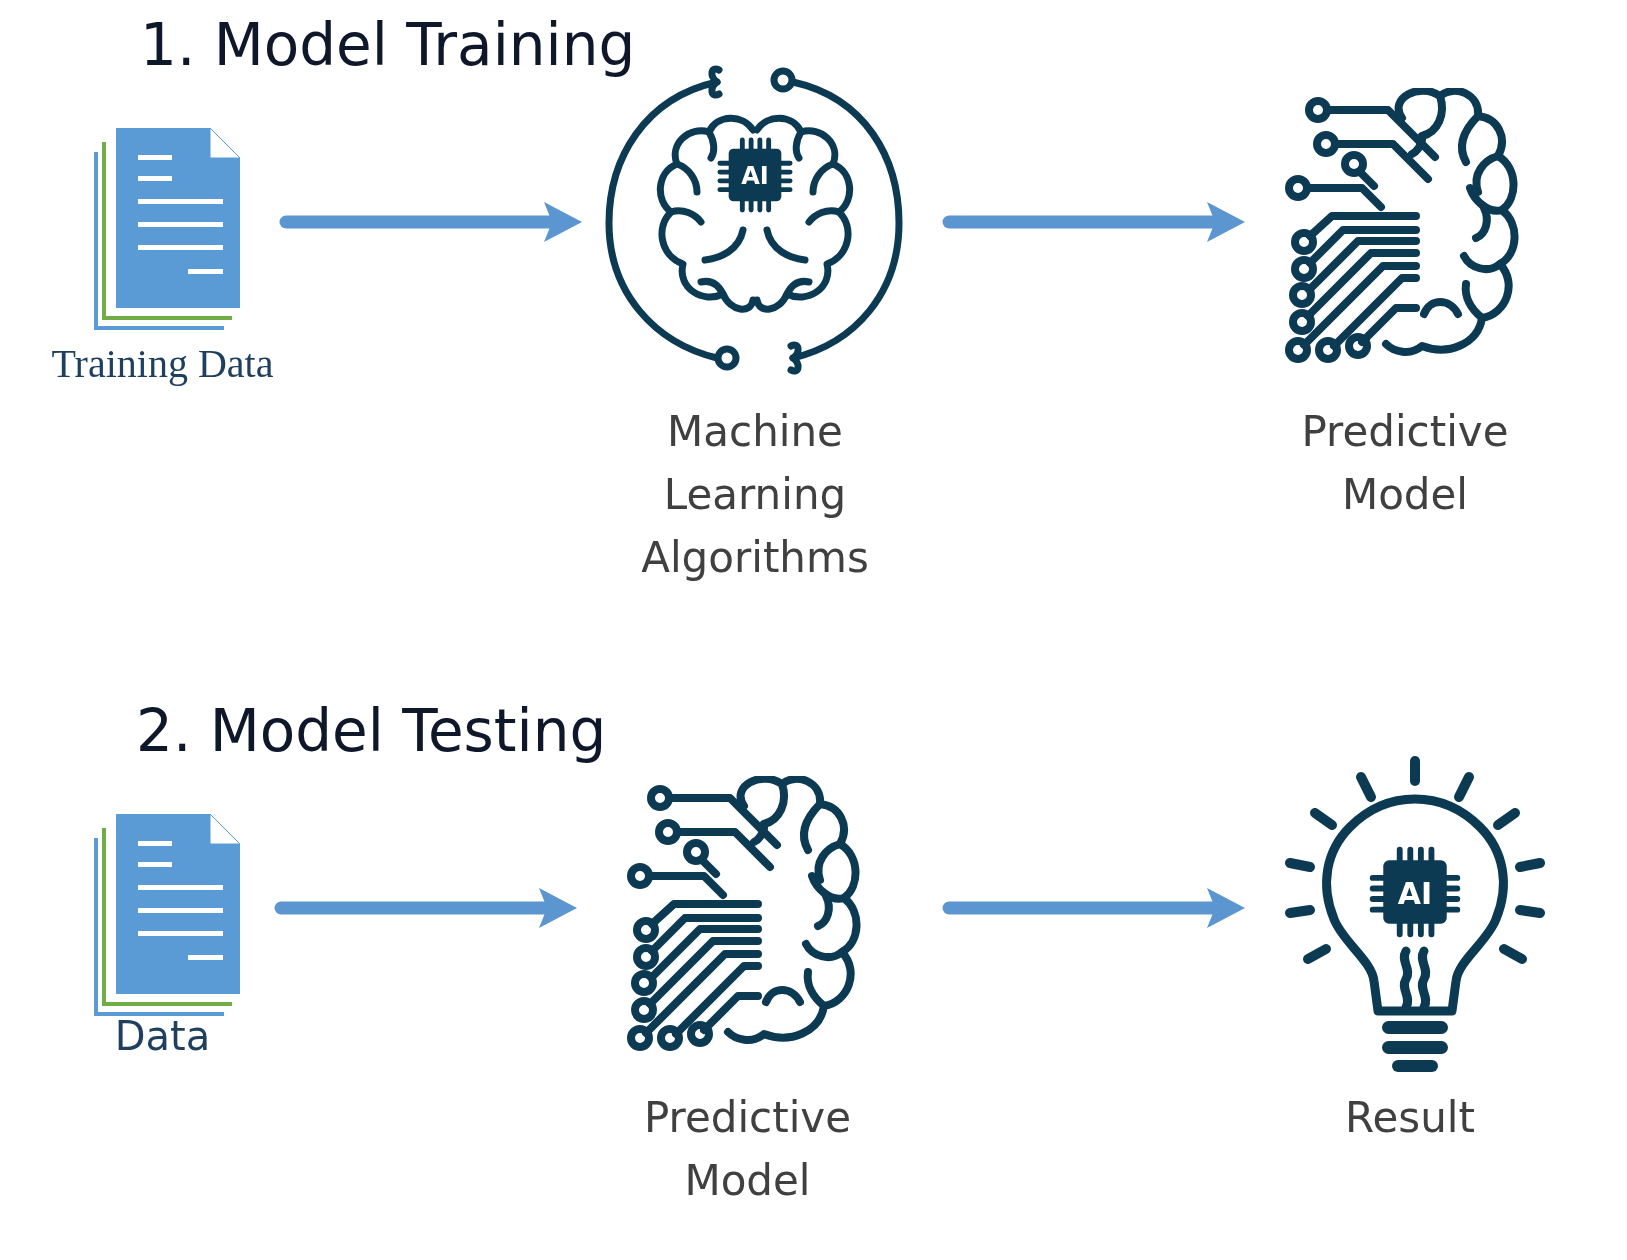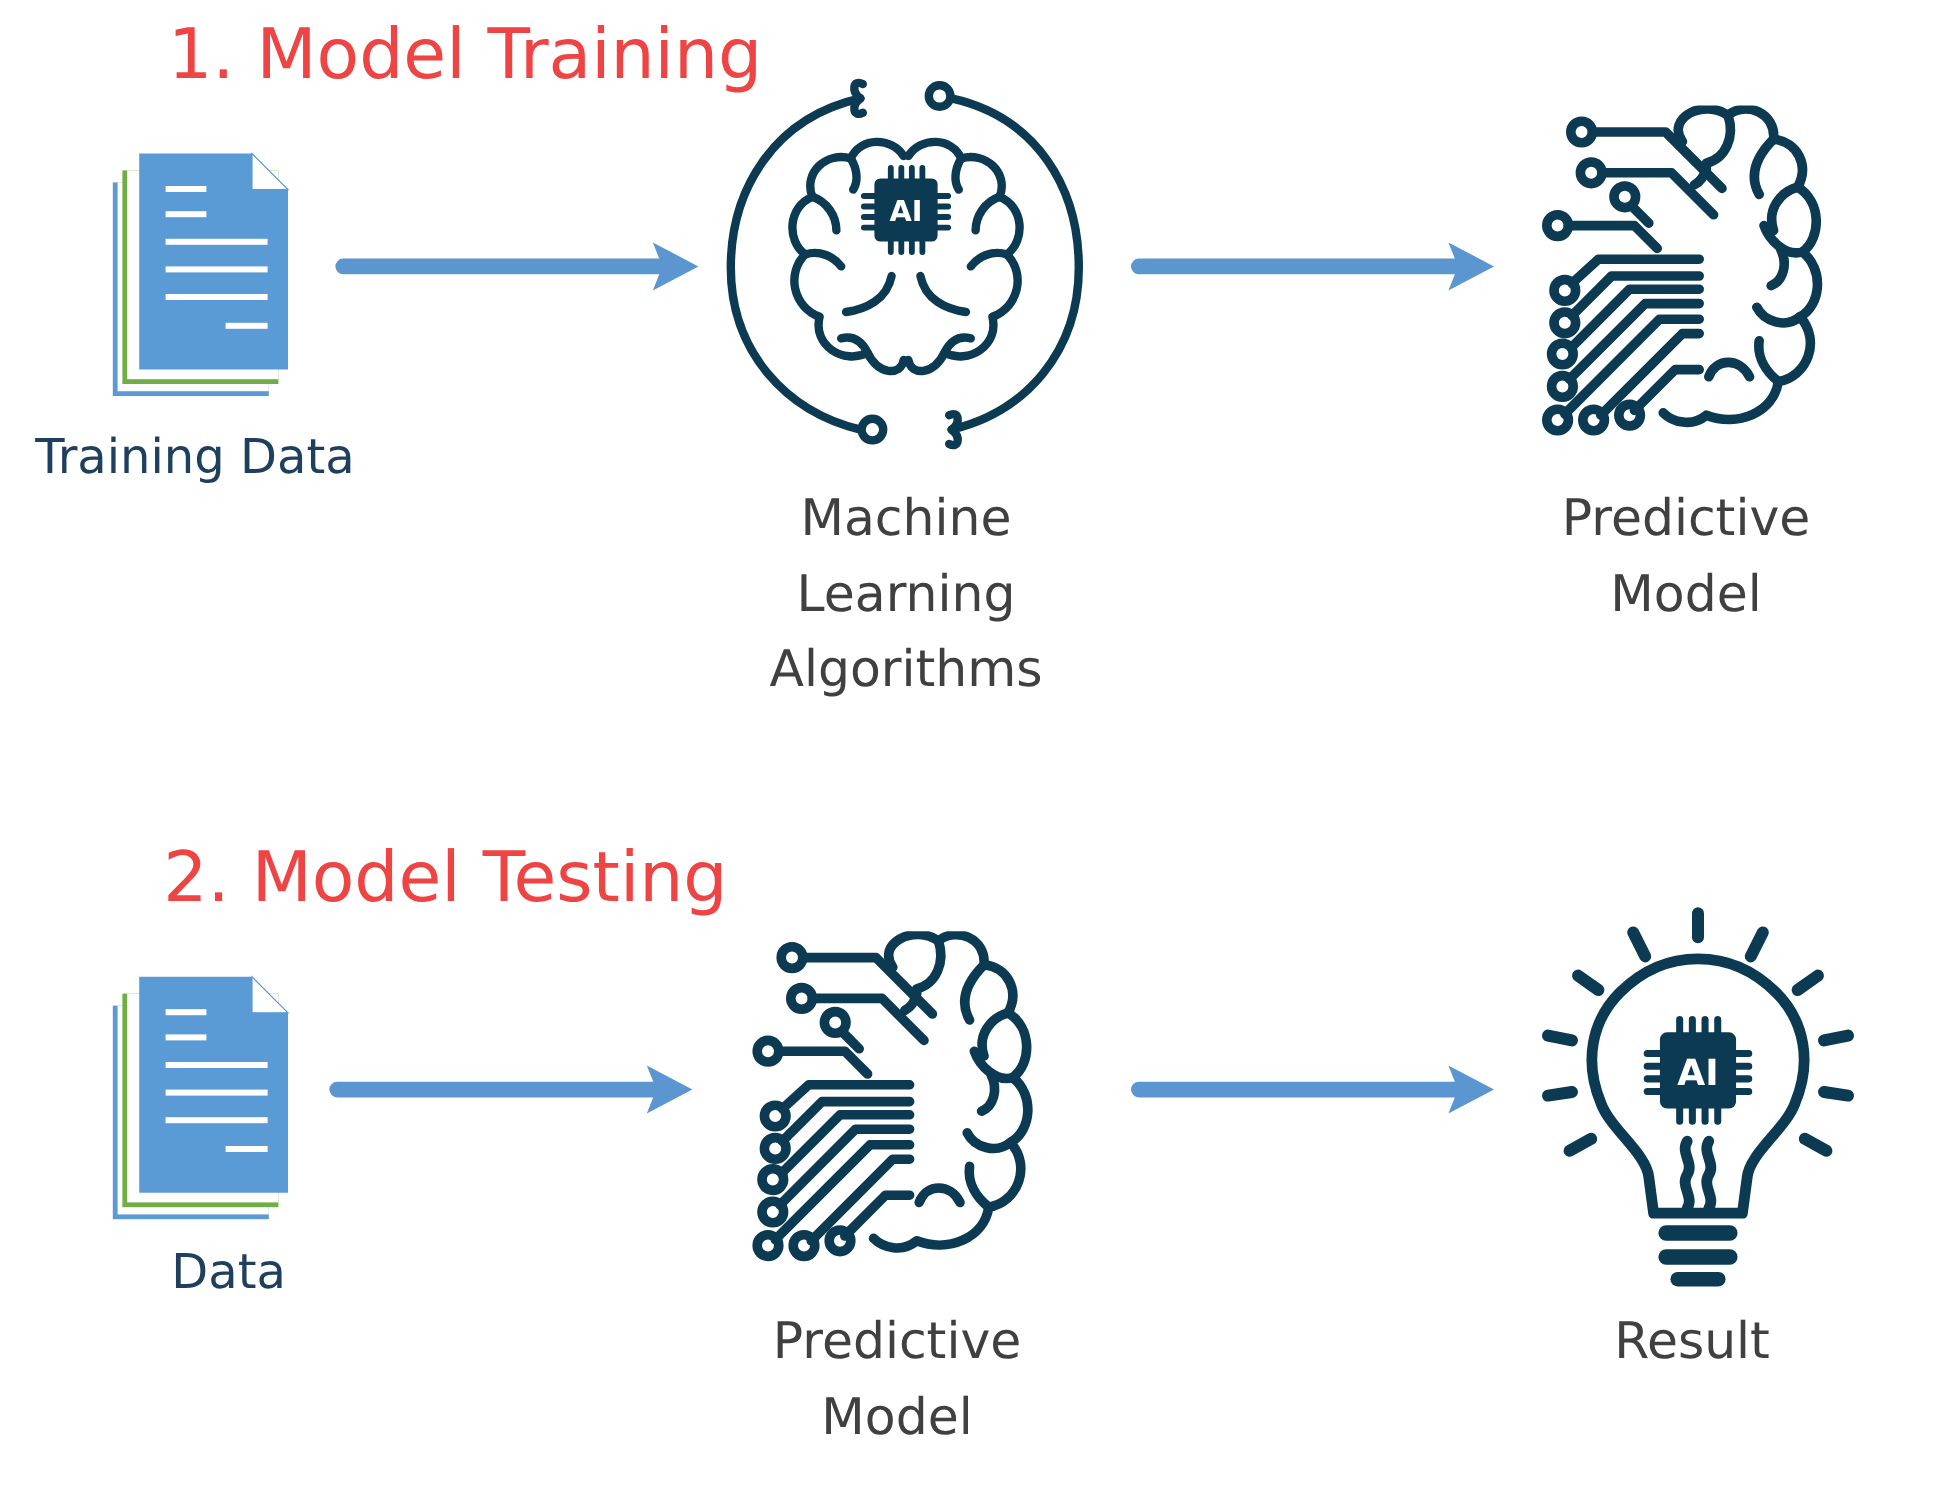--- a/index.html
+++ b/index.html
@@ -1,19 +1,19 @@
 <!DOCTYPE html>
 <html><head>
 <meta charset="utf-8">
 <style>
   html, body { margin: 0; padding: 0; background: #ffffff; }
   body { width: 1627px; height: 1260px; position: relative; overflow: hidden;
          font-family: "DejaVu Sans", sans-serif; }
   .abs { position: absolute; }
-  .section-title { color: #ef4444; font-size: 58px; line-height: 1.08; white-space: nowrap; }
+  .section-title { color: #0f172a; font-size: 58px; line-height: 1.08; white-space: nowrap; }
   .dark-label { color: #1f3f5f; font-size: 40px; line-height: 1; text-align: center; white-space: nowrap; }
   .blue-label { color: #404040; font-size: 42px; line-height: 1.5; text-align: center; }
   .blue-label div { white-space: nowrap; }
   svg { overflow: visible; }
   .ink { stroke: #0b3a52; fill: none; stroke-linecap: round; stroke-linejoin: round; }
   .inkfill { fill: #0b3a52; }
 </style>
 </head>
 <body>
 
@@ -84,21 +84,21 @@
       <rect x="13" y="13" width="54" height="54" rx="5" class="inkfill"></rect>
     </symbol>
   </defs>
 </svg>
 
 <div class="abs section-title" style="left:140px; top:14px;">1. Model Training</div>
 
 <svg class="abs" style="left:82px; top:122px;" width="160" height="220">
     <use href="#doc-stack"></use>
   </svg>
-<div class="abs dark-label" style="left:0px; top:361px; width:325px;">Training Data</div>
+<div class="abs dark-label" style="left:0px; top:344px; width:325px;font-family:Liberation Serif, serif;">Training Data</div>
 
 <svg class="abs" style="left:280px; top:200px;" width="305" height="44">
   <line x1="6" y1="22" x2="270" y2="22" stroke="#5b96d0" stroke-width="13" stroke-linecap="round"></line>
   <path d="M264 2 L302 22 L264 42 L272 22 Z" fill="#5b96d0"></path>
 </svg>
 
 <svg class="abs" style="left:605px; top:68px;" width="300" height="310" viewBox="0 0 300 310">
   <g class="ink" stroke-width="7">
     <path d="M112 14 C40 30 4 90 4 155 C4 225 50 275 112 290"></path>
     <path d="M112 14 C104 8 106 -2 114 2 M112 14 C104 20 106 30 114 26"></path>
@@ -144,21 +144,21 @@
   <div>Model</div>
 </div>
 
 <div class="abs section-title" style="left:136px; top:660px;margin-top:40px;">
   <div>2. Model Testing</div>
 </div>
 
 <svg class="abs" style="left:82px; top:808px;" width="160" height="220">
     <use href="#doc-stack"></use>
   </svg>
-<div class="abs dark-label" style="left:0px; top:1040px; width:325px;padding-left:28px;">Data</div>
+<div class="abs dark-label" style="left:0px; top:1016px; width:325px;">Data</div>
 
 <svg class="abs" style="left:275px; top:886px;" width="305" height="44">
   <line x1="6" y1="22" x2="270" y2="22" stroke="#5b96d0" stroke-width="13" stroke-linecap="round"></line>
   <path d="M264 2 L302 22 L264 42 L272 22 Z" fill="#5b96d0"></path>
 </svg>
 
 <svg class="abs" style="left:612px; top:776px;" width="260" height="280">
     <use href="#circuit-brain"></use>
   </svg>
 <div class="abs blue-label" style="left:600px; top:1086px; width:295px;">

